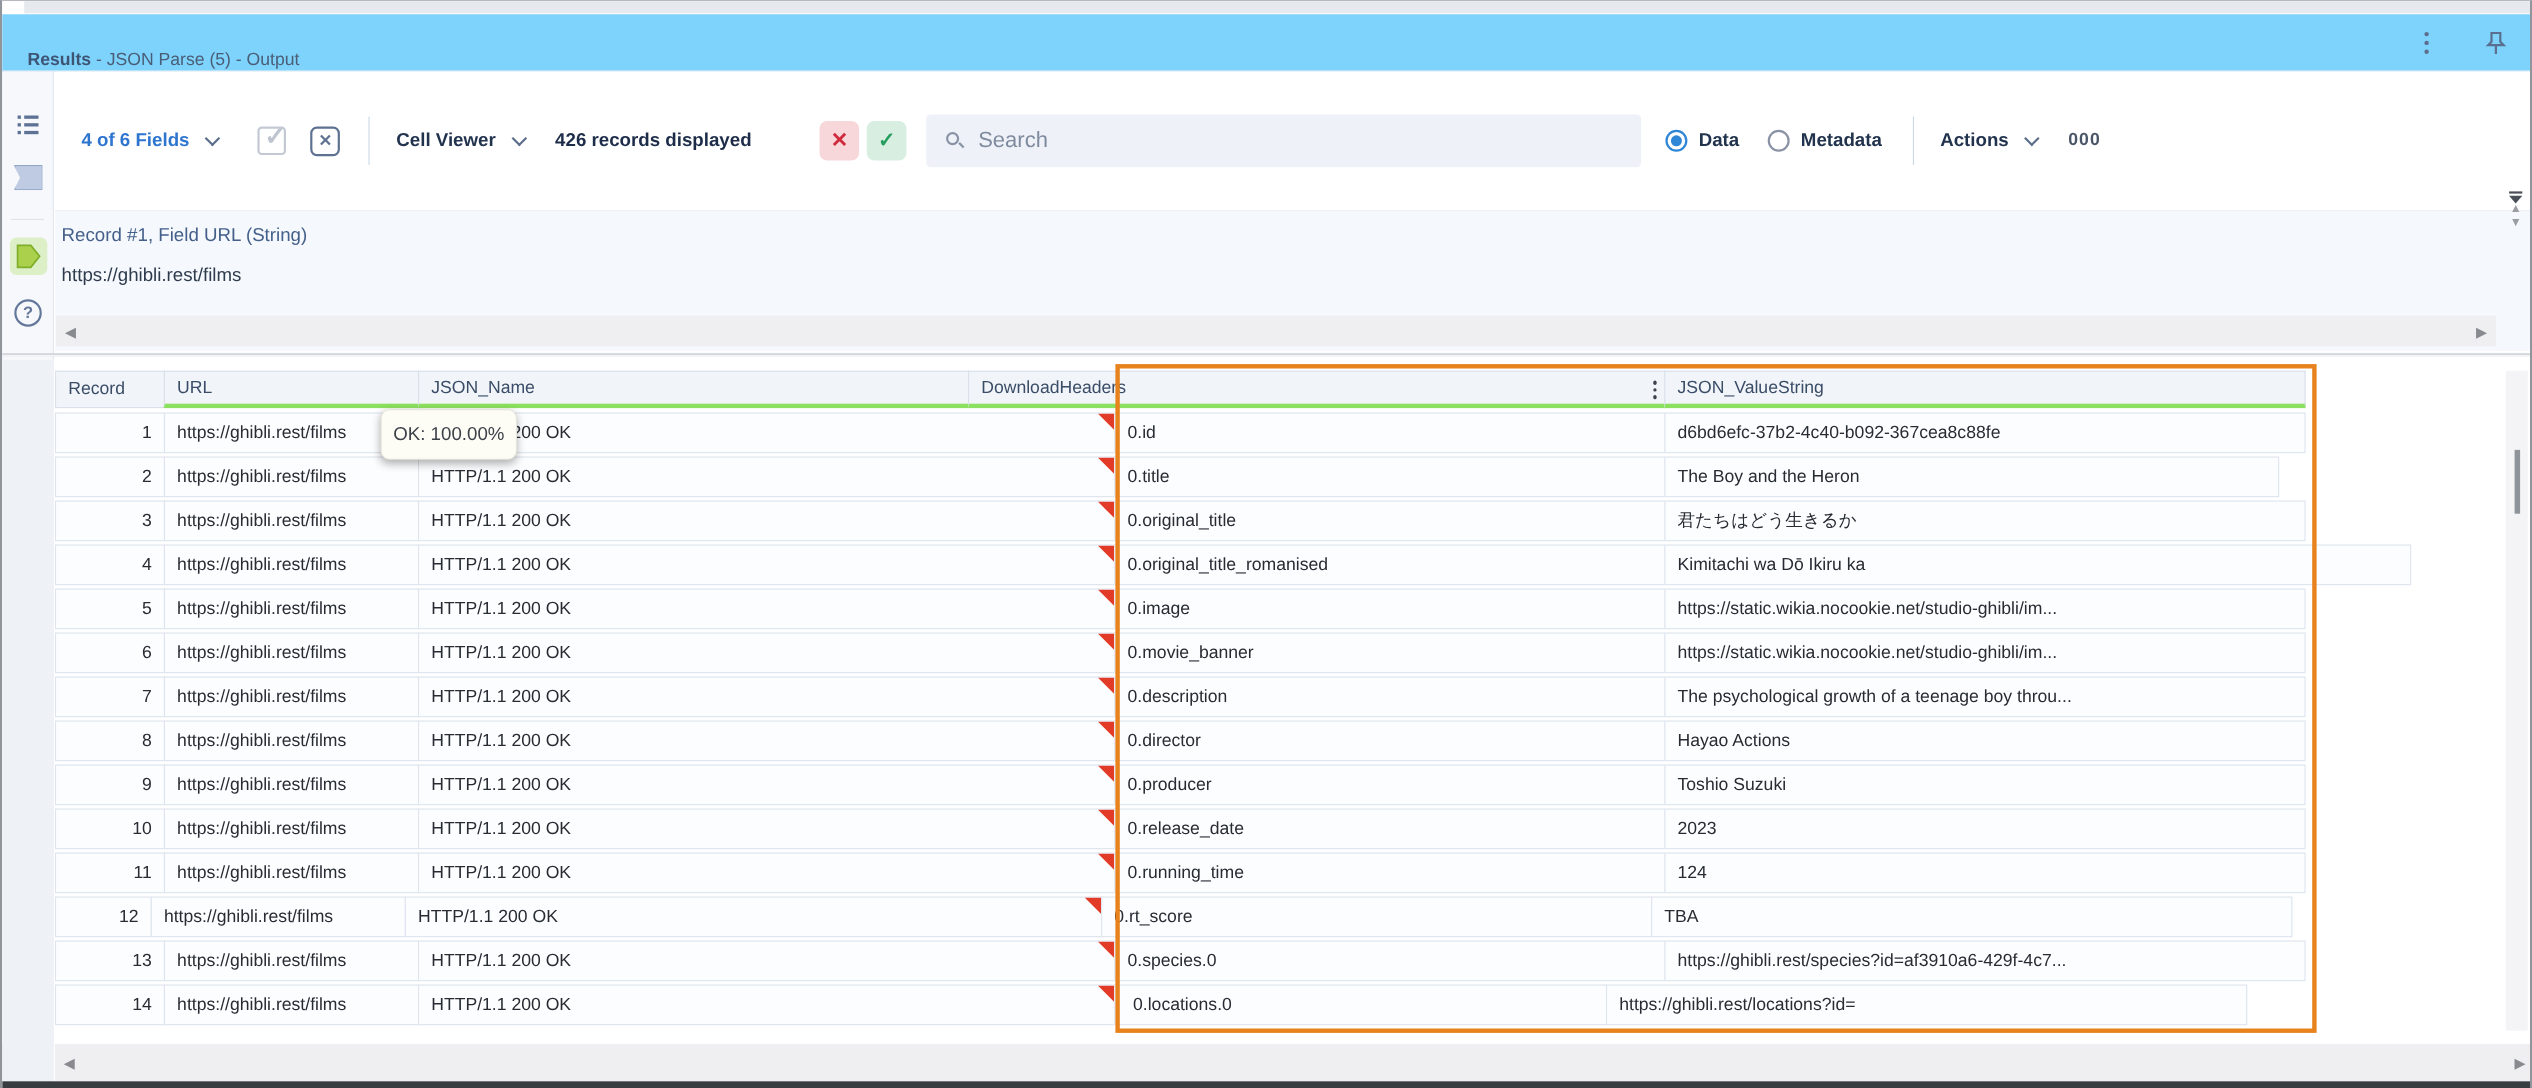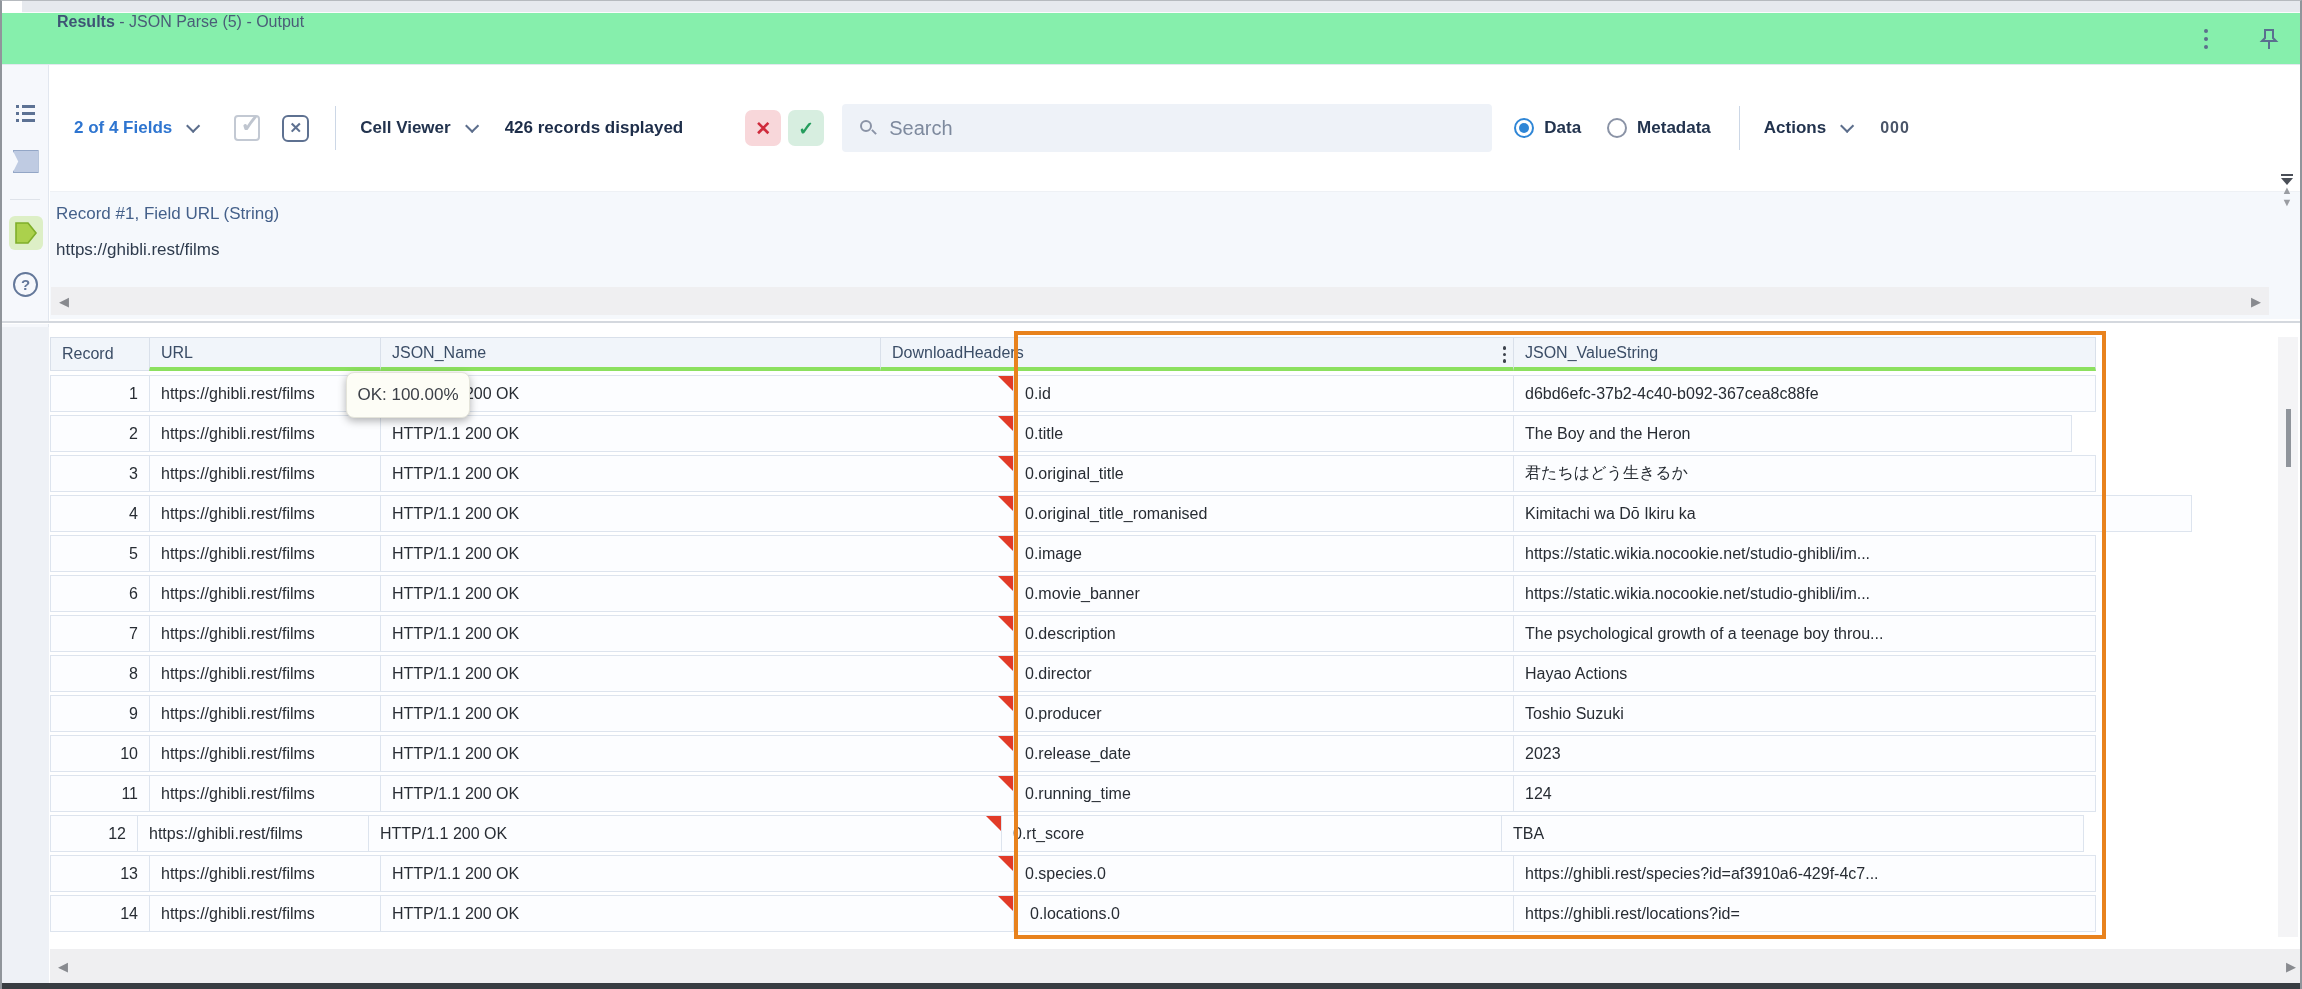--- a/index.html
+++ b/index.html
@@ -7,21 +7,21 @@
   body { font-family: "Liberation Sans", sans-serif; }
   .screen {
     position: relative; width: 2302px; height: 989px; overflow: hidden;
     background:#ffffff;
     border-left:2px solid #90959b; border-right:2px solid #90959b; border-top:1px solid #b6babf;
   }
   
   .top-strip { position:absolute; left:0; top:0; width:100%; height:12px; background:#e6e9ee; border-bottom:1px solid #fbfcfd;}
   .top-strip .corner { position:absolute; left:0; top:0; width:20px; height:12px; background:#ffffff; }
   
-  .title-bar { position:absolute; left:0; top:12px; width:100%; height:52px; background:#86efac; border-bottom:1px solid #e3e8ef; display:flex; align-items:flex-start;padding-left:32px; }
+  .title-bar { position:absolute; left:0; top:12px; width:100%; height:52px; background:#7dd3fc; border-bottom:1px solid #e3e8ef; display:flex; align-items:flex-end; }
   .title { margin-left:23px; font-size:16px; color:#4a5d77; }
   .title b { color:#3e5474; font-weight:700; }
   .title-actions { position:absolute; right:18px; top:0; height:100%; display:flex; align-items:center; gap:44px; }
   .kebab { display:flex; flex-direction:column; gap:4px; padding:4px; cursor:pointer; }
   .kebab i { width:4px; height:4px; border-radius:50%; background:#5c6e8c; }
   .pin-svg { display:block; }
   
   .rail { position:absolute; left:0; top:64px; width:47px; height:884px; background:#f6f8fc; border-right:1px solid #e2e7ef; }
   .rail .ic { width:47px; display:flex; justify-content:center; }
   .ic-list { margin-top:40px; }
@@ -153,21 +153,21 @@
           </svg>
       </div>
     </div>
     <div class="ic ic-help">
         <div class="help-circle">?</div>
       </div>
   </div>
 
   <div class="toolbar">
     <div class="fields-btn">
-      <span class="fields-label">2 of 4 Fields</span>
+      <span class="fields-label">4 of 6 Fields</span>
       <span class="chev"></span>
     </div>
     <div class="chk-btn">
         <span class="mark">✓</span>
       </div>
     <div class="xbox-btn">
         <span>✕</span>
       </div>
     <div class="tb-div"></div>
     <div class="cellviewer-btn">
@@ -479,21 +479,21 @@
           <div class="dcell first" style="width: 100px;">
             <span>14</span>
           </div>
           <div class="dcell" style="width: 232px;">
             <span>https://ghibli.rest/films</span>
           </div>
           <div class="dcell" style="width: 634px;">
             <span>HTTP/1.1 200 OK</span>
             <i class="red-tri"></i>
           </div>
-          <div class="dcell" style="width: 501px; padding-left: 16px;">
+          <div class="dcell" style="width: 448px; padding-left: 16px;">
             <span>0.locations.0</span>
           </div>
           <div class="dcell" style="width: 583px;">
             <span>https://ghibli.rest/locations?id=</span>
           </div>
         </div>
       </div>
     <div class="orange-box"></div>
     <div class="tooltip">OK: 100.00%</div>
     <div class="vscroll">

